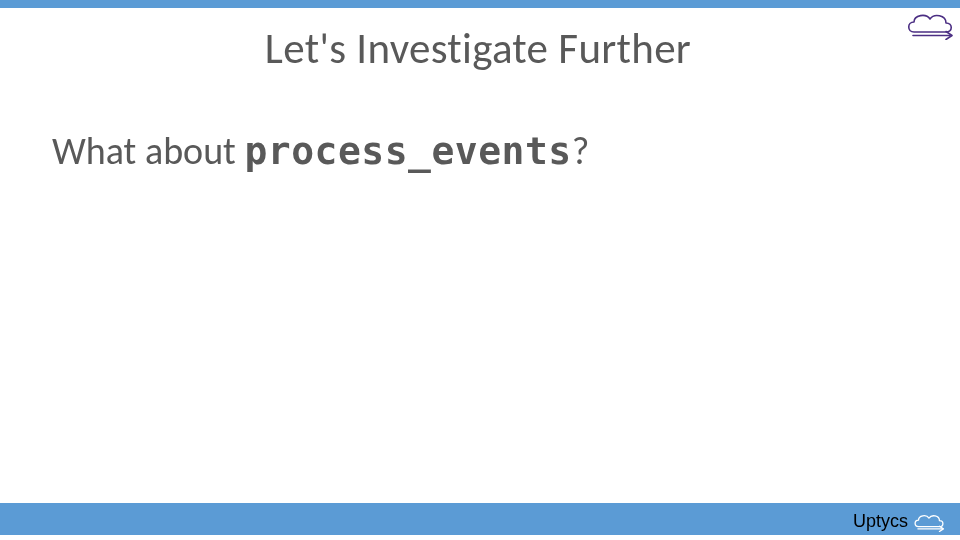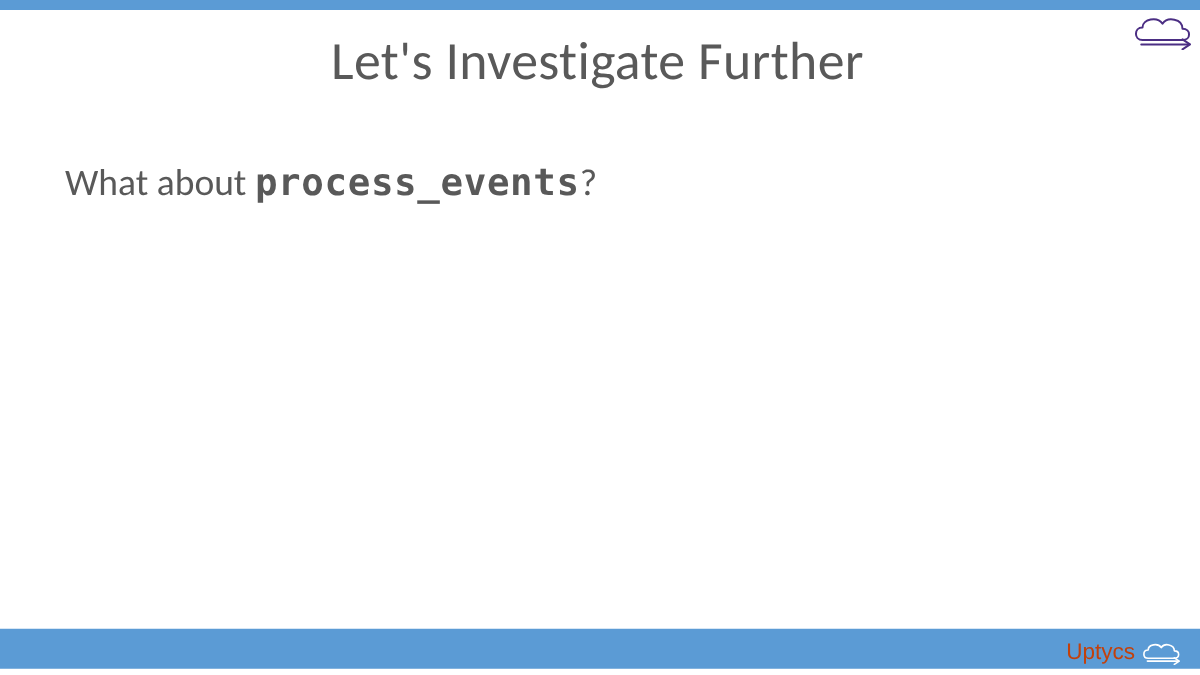--- a/index.html
+++ b/index.html
@@ -33,21 +33,21 @@
     font-weight: 400;
     color: #595959;
     letter-spacing: 0.3px;
   }
 
   .body {
     position: absolute;
     top: 128px;
     left: 52px;
     right: 52px;
-    font-size: 30px;
+    font-size: 38px;
     line-height: 1.25;
     color: #595959;
   }
 
   .body .line1 {
     margin-bottom: 40px;
   }
 
   .code {
     font-family: Consolas, "Lucida Console", Menlo, monospace;
@@ -65,21 +65,21 @@
     background: #5b9bd5;
   }
 
   .footer-logo {
     position: absolute;
     right: 14px;
     bottom: 8px;
     display: flex;
     align-items: center;
     gap: 4px;
-    color: #c2410c;
+    color: #000000;
     font-size: 18px;
     font-family: "Segoe UI", Arial, sans-serif;
     font-weight: 400;
   }
 
   .footer-logo svg {
     display: block;
   }
 
   .corner-cloud {

